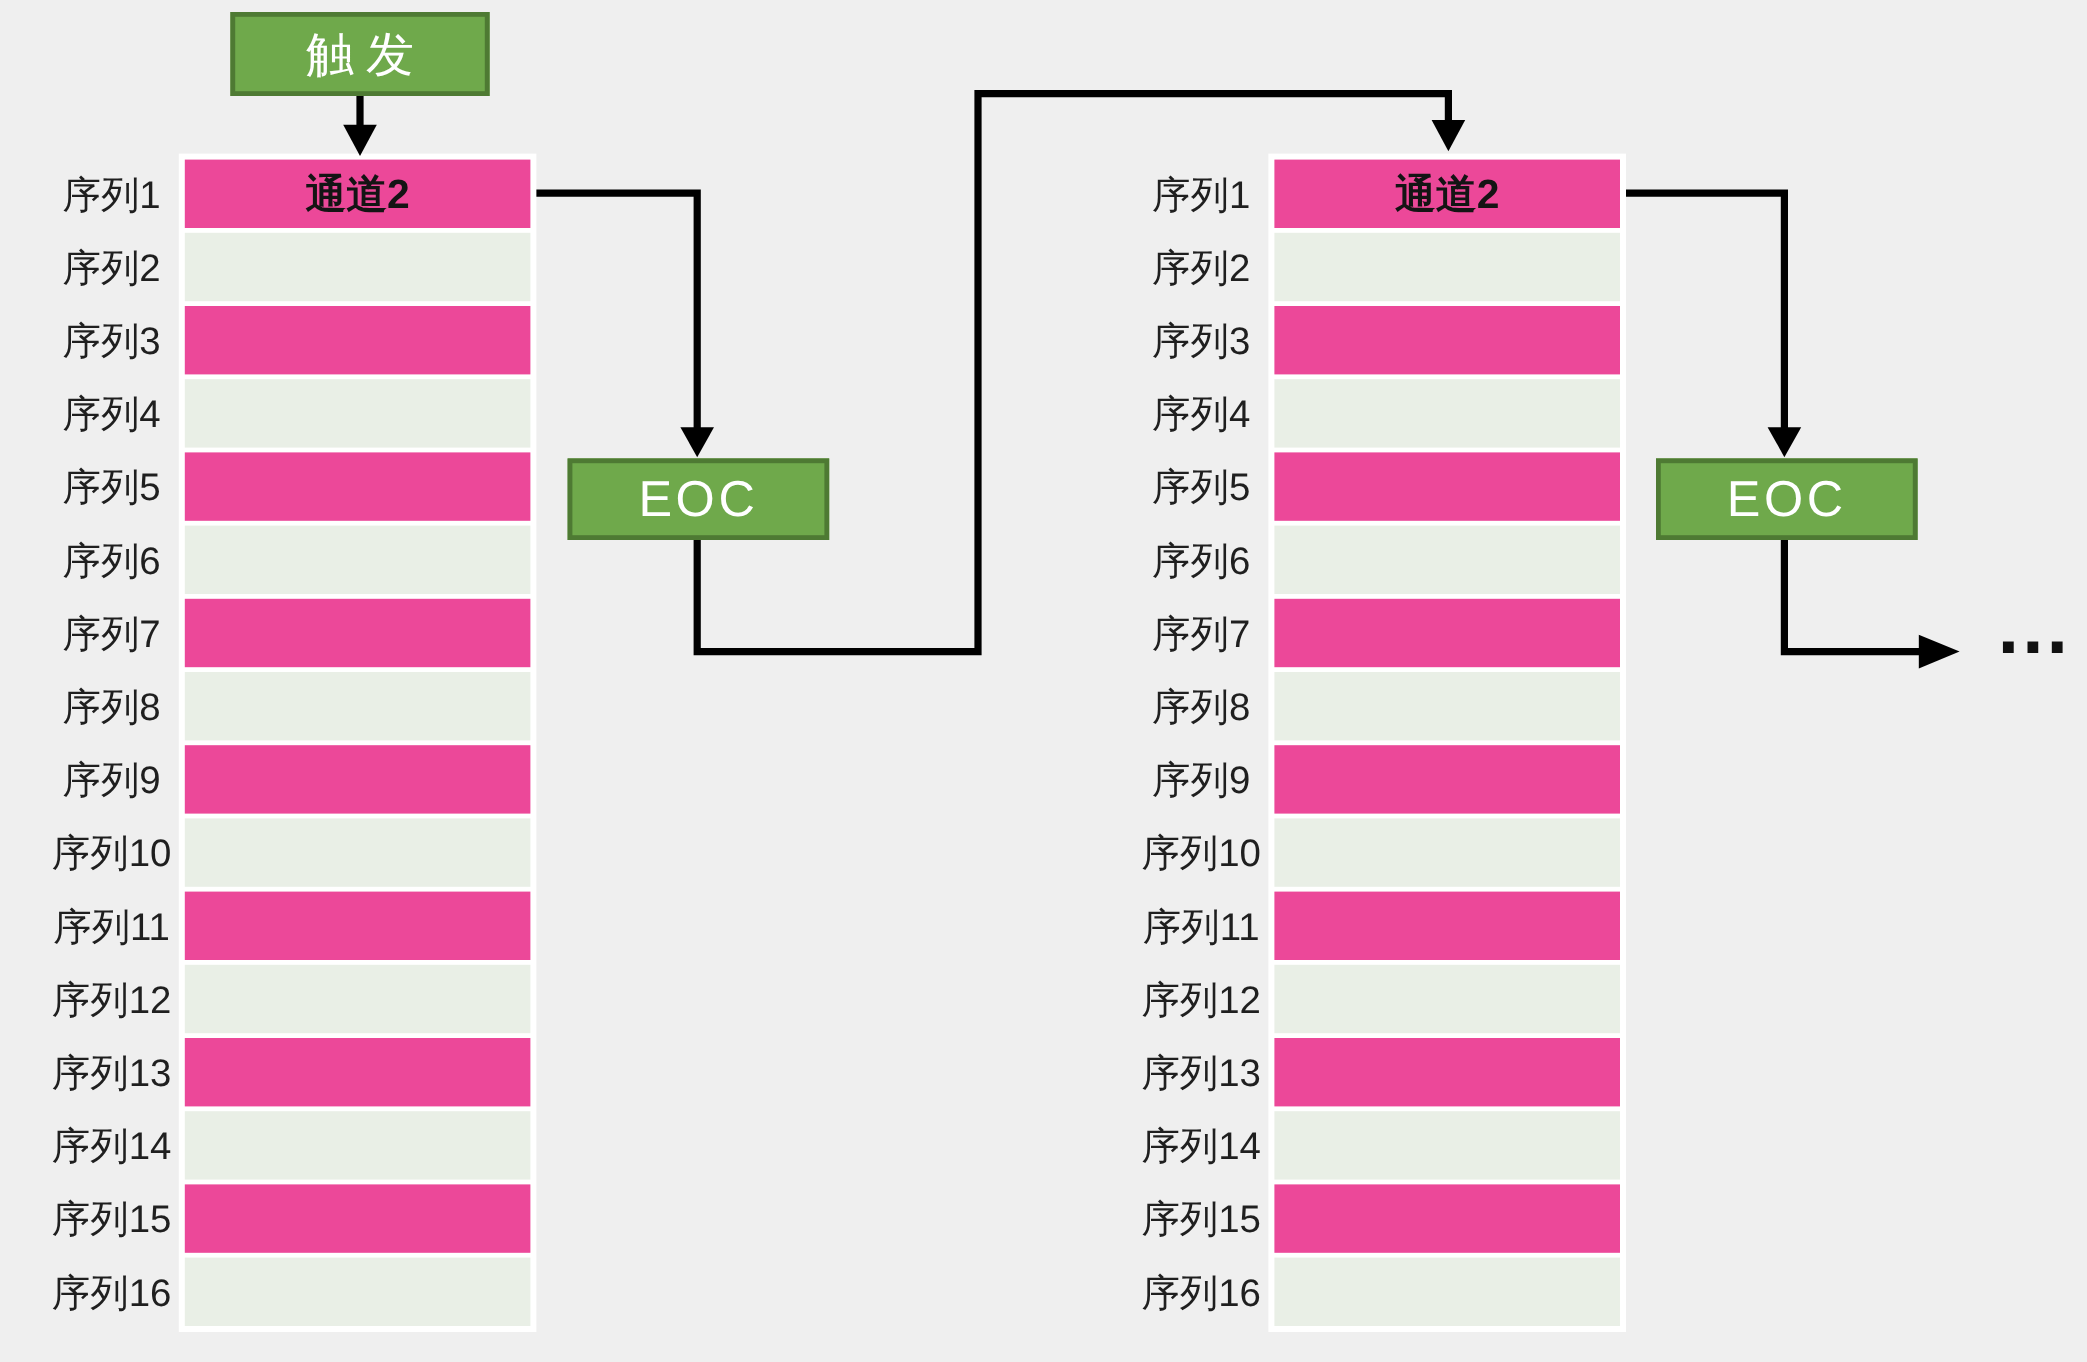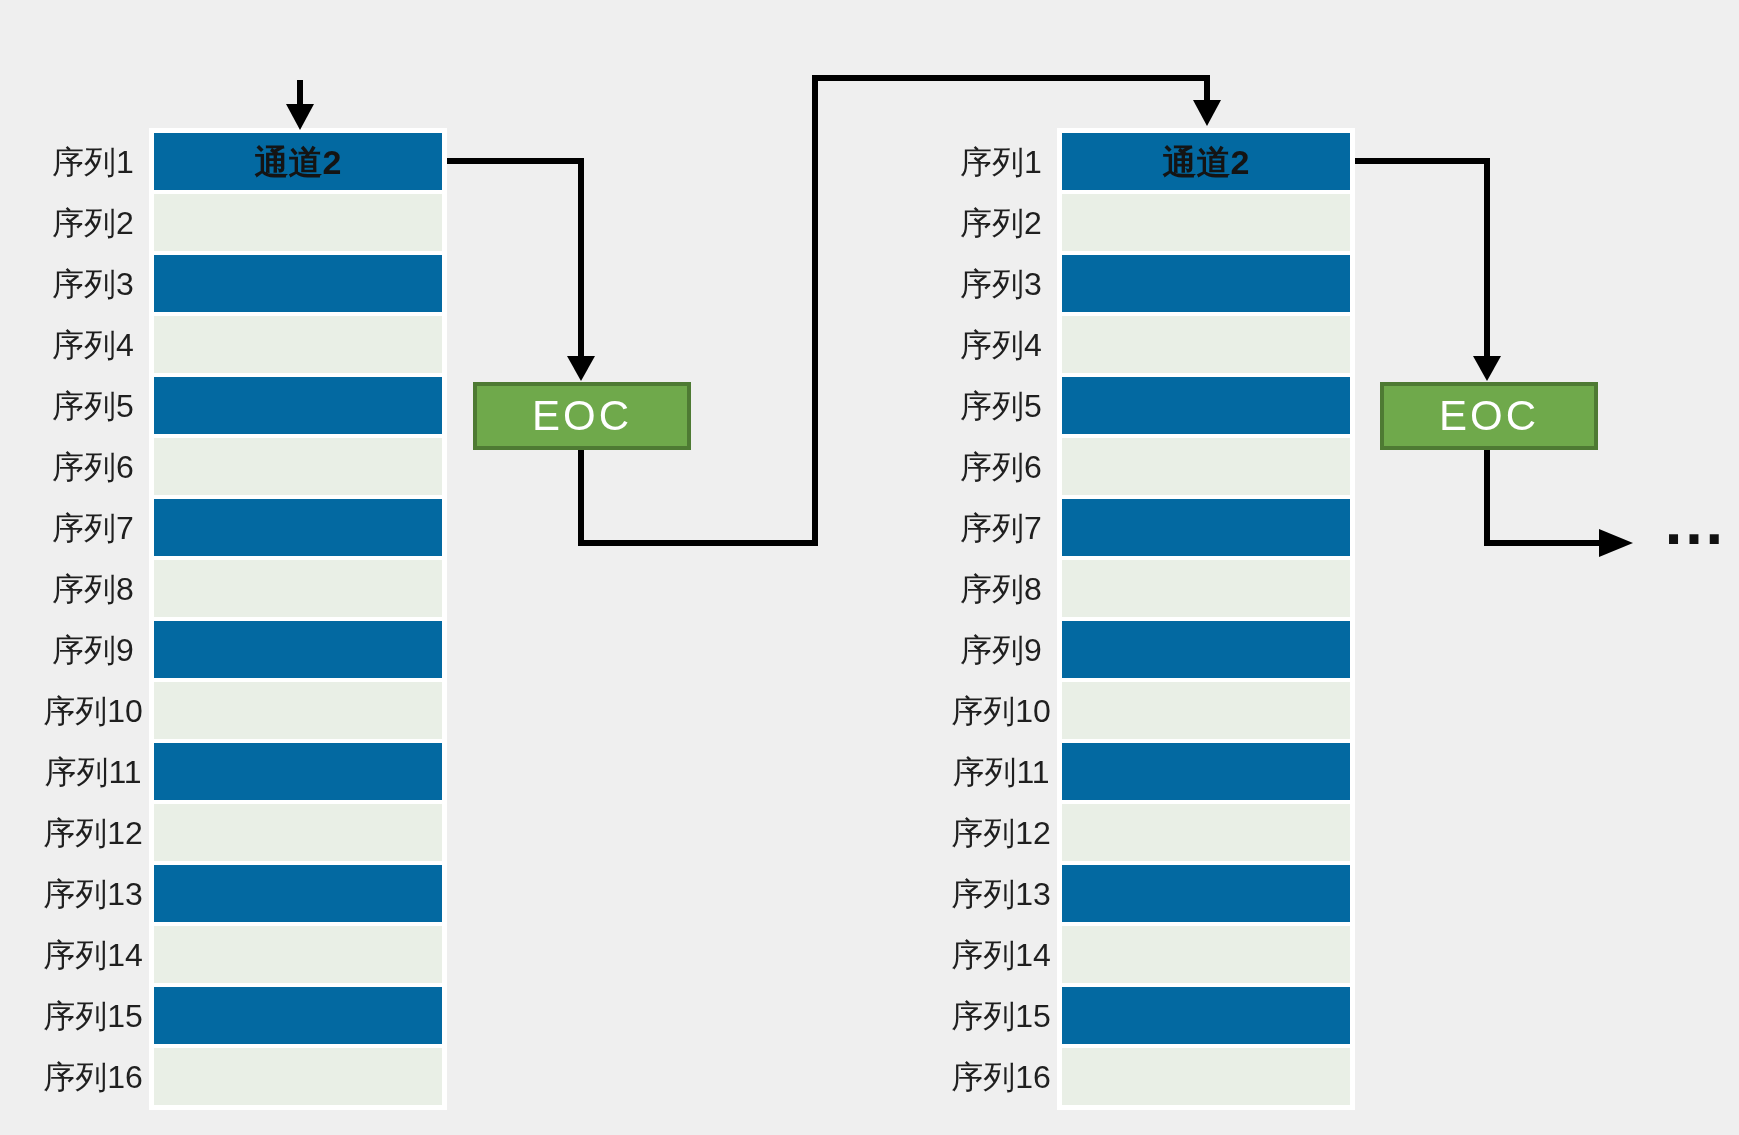--- a/index.html
+++ b/index.html
@@ -24,21 +24,21 @@
 
   
   .seq-table{
     position:absolute;top:128px;width:298px;height:982px;
     background:#ffffff;box-sizing:border-box;padding:5px;
     display:flex;flex-direction:column;gap:4px;z-index:2;
   }
   #seq-table-1{left:149px;}
   #seq-table-2{left:1057px;}
   .row{flex:1;display:flex;align-items:center;justify-content:center;}
-  .row.dark{background:#0369a1;}
+  .row.dark{background:#ec4899;}
   .row.light{background:#e9efe6;}
   .cell-text{font-weight:bold;font-size:34px;color:#141414;line-height:1;}
 
   
   .labels{
     position:absolute;top:128px;width:150px;height:982px;
     box-sizing:border-box;padding:5px 0;
     display:flex;flex-direction:column;gap:4px;z-index:2;
   }
   #labels-1{left:0px;}
@@ -78,20 +78,23 @@
     <g>
       <path class="flowline" d="M1355 161 H1487 V358"></path>
       <polygon class="flowhead" points="1473,356 1501,356 1487,381"></polygon>
     </g>
     <g>
       <path class="flowline" d="M1487 449 V543 H1601"></path>
       <polygon class="flowhead" points="1599,529 1599,557 1633,543"></polygon>
     </g>
   </svg>
 
+  <div class="gbox" id="trigger-box">
+    <span>触发</span>
+  </div>
 
   <div class="labels" id="labels-1">
       <div class="rowlabel">序列1</div>
       <div class="rowlabel">序列2</div>
       <div class="rowlabel">序列3</div>
       <div class="rowlabel">序列4</div>
       <div class="rowlabel">序列5</div>
       <div class="rowlabel">序列6</div>
       <div class="rowlabel">序列7</div>
       <div class="rowlabel">序列8</div>

